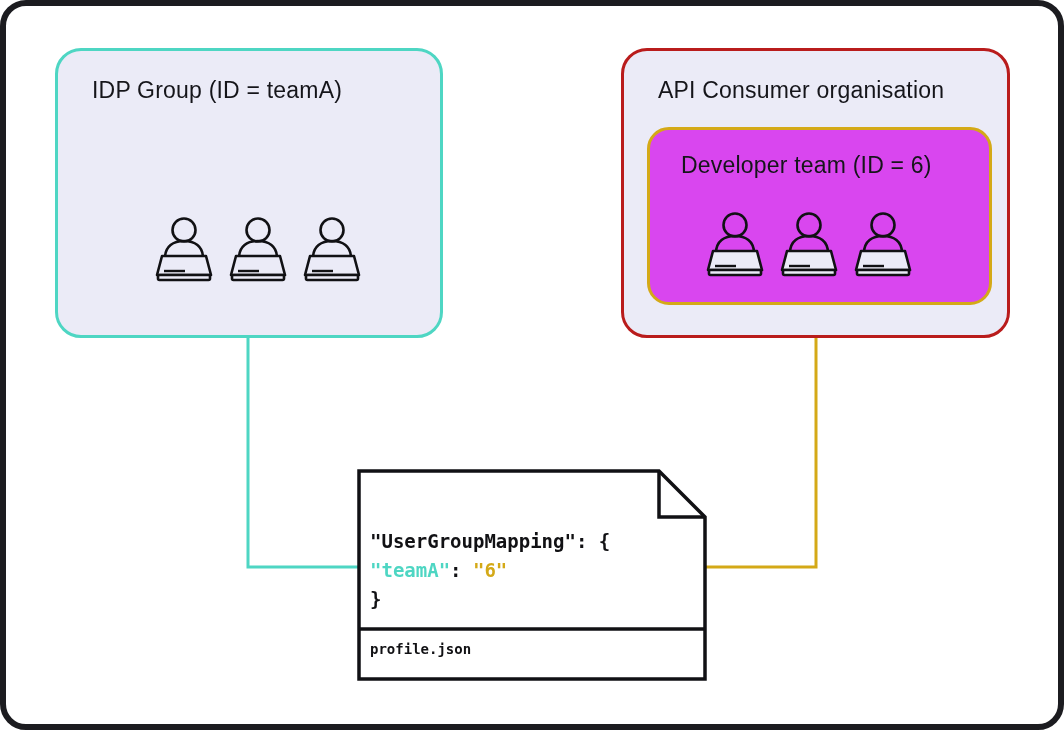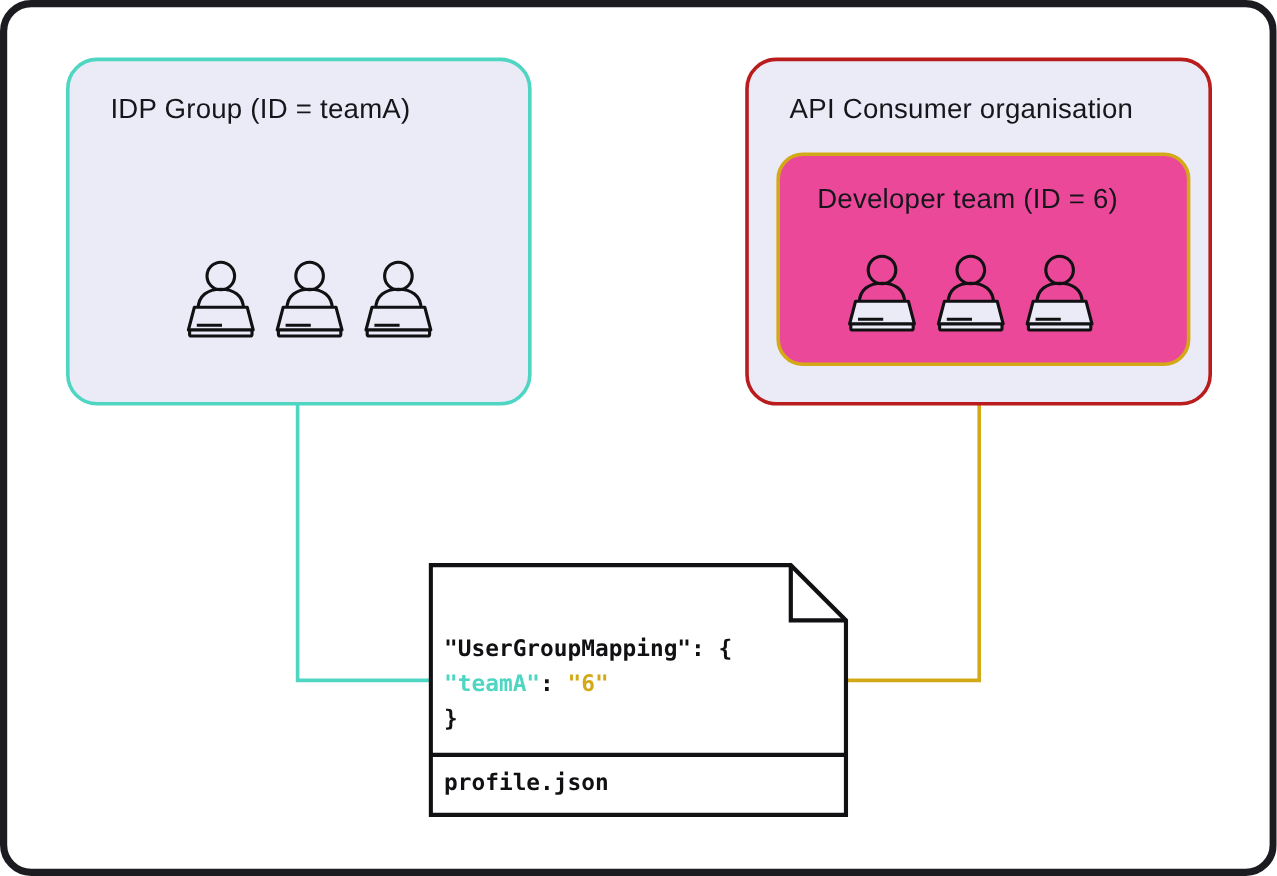--- a/index.html
+++ b/index.html
@@ -51,21 +51,21 @@
     height: 290px;
     border: 3px solid #b91c1c;
   }
   .box-team {
     position: absolute;
     box-sizing: border-box;
     left: 23px;
     top: 76px;
     width: 345px;
     height: 178px;
-    background: #ec4899;
+    background: #d946ef;
     border: 3px solid #d4a917;
     border-radius: 22px;
   }
 
   .box-title {
     position: absolute;
     left: 34px;
     top: 26px;
     font-size: 23px;
     font-weight: 400;
@@ -134,21 +134,21 @@
     color: #111114;
     white-space: pre;
   }
   .tok-key { color: #4ed6c3; }
   .tok-val { color: #d4a917; }
   .doc-filename {
     position: absolute;
     left: 13px;
     top: 172px;
     font-family: "DejaVu Sans Mono", "Liberation Mono", monospace;
-    font-size: 19px;
+    font-size: 14px;
     font-weight: bold;
     color: #111114;
     white-space: nowrap;
   }
 </style>
 </head>
 <body>
 
 <div id="canvas">
 

